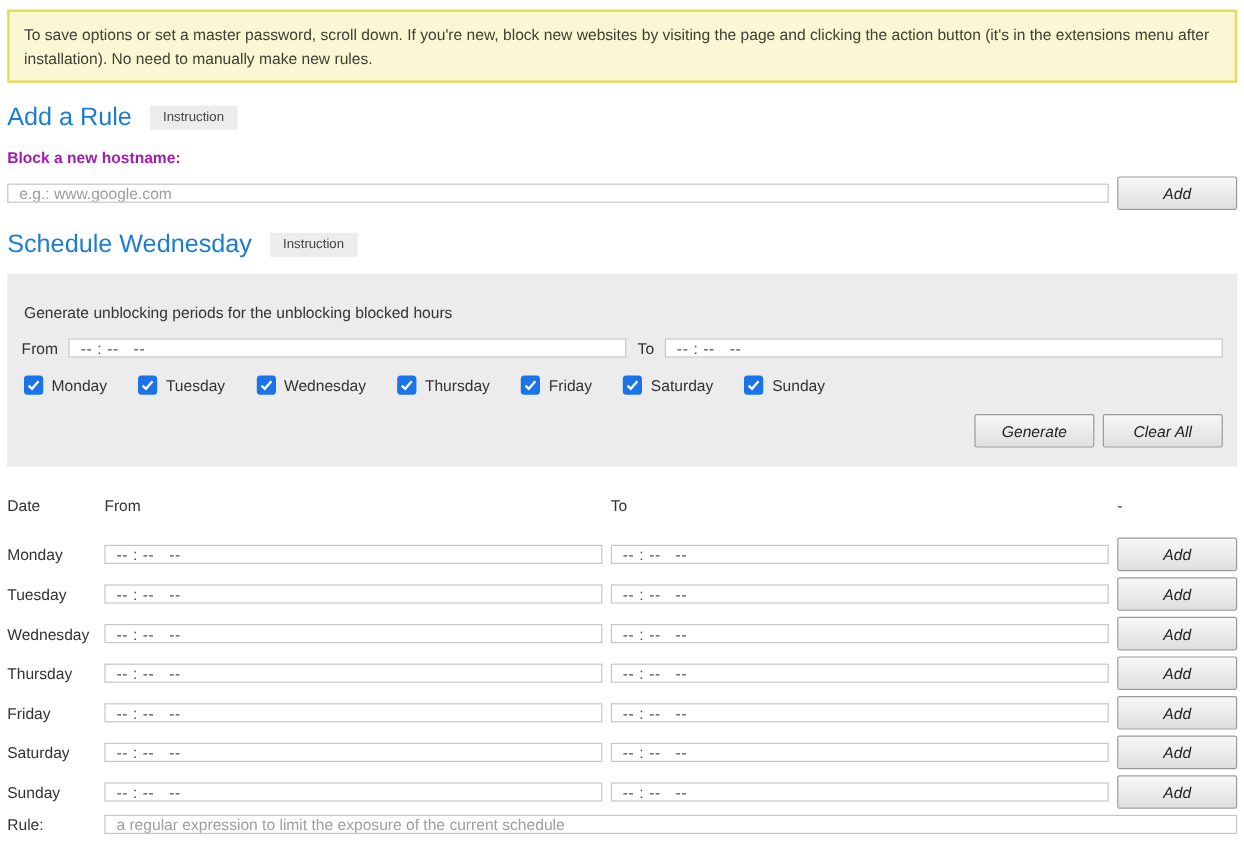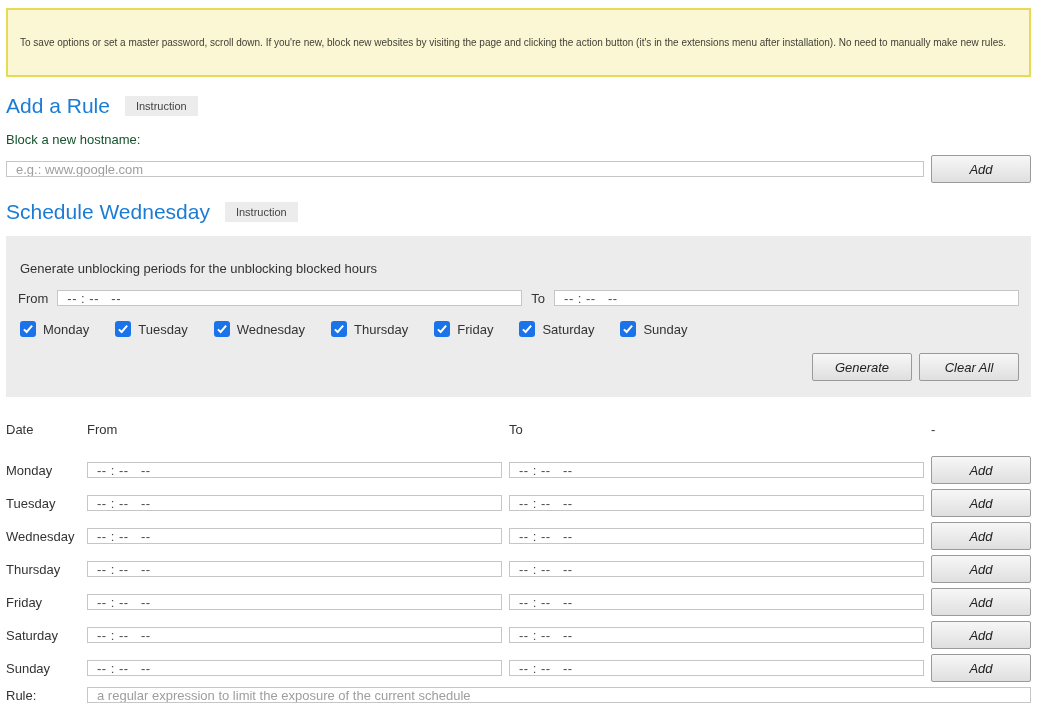--- a/index.html
+++ b/index.html
@@ -8,37 +8,37 @@
     width: 1037px; height: 723px; overflow: hidden;
     font-family: "Liberation Sans", sans-serif;
     font-size: 13px; color: #333;
   }
   .page { padding: 8px 6px 10px 6px; }
 
   
   .notice {
     border: 2px solid #e6db55;
     background: #fbf7d5;
-    padding: 25px 12px;
+    padding: 9px 12px;
     line-height: 1.5;
     color: #3f3f33;
-    font-size: 10px;
+    font-size: 13px;
   }
 
   
   .section-head { display: flex; align-items: center; gap: 15px; margin: 17px 0 0 0; }
   .section-title { color: #1b7cd4; font-size: 21px; font-weight: 400; }
   .badge {
     background: #ececec; color: #444;
     font-size: 11px; padding: 4px 11px;
     border: none; cursor: pointer;
     font-family: "Liberation Sans", sans-serif;
   }
 
-  .field-label { margin: 14px 0 8px 0; color: #14532d; }
+  .field-label { margin: 14px 0 8px 0; color: #a21caf; font-weight: bold; }
 
   .row-flex { display: flex; gap: 7px; align-items: center; }
   input.text {
     height: 16px; border: 1px solid #c6c6c6; background: #fff;
     padding: 0 9px; font-size: 13px; color: #444; width: 100%;
     font-family: "Liberation Sans", sans-serif; outline: none;
   }
   input.text::placeholder { color: #9e9e9e; opacity: 1; }
   input.time-input { color: #4a4a4a; letter-spacing: 0.5px; }
 

